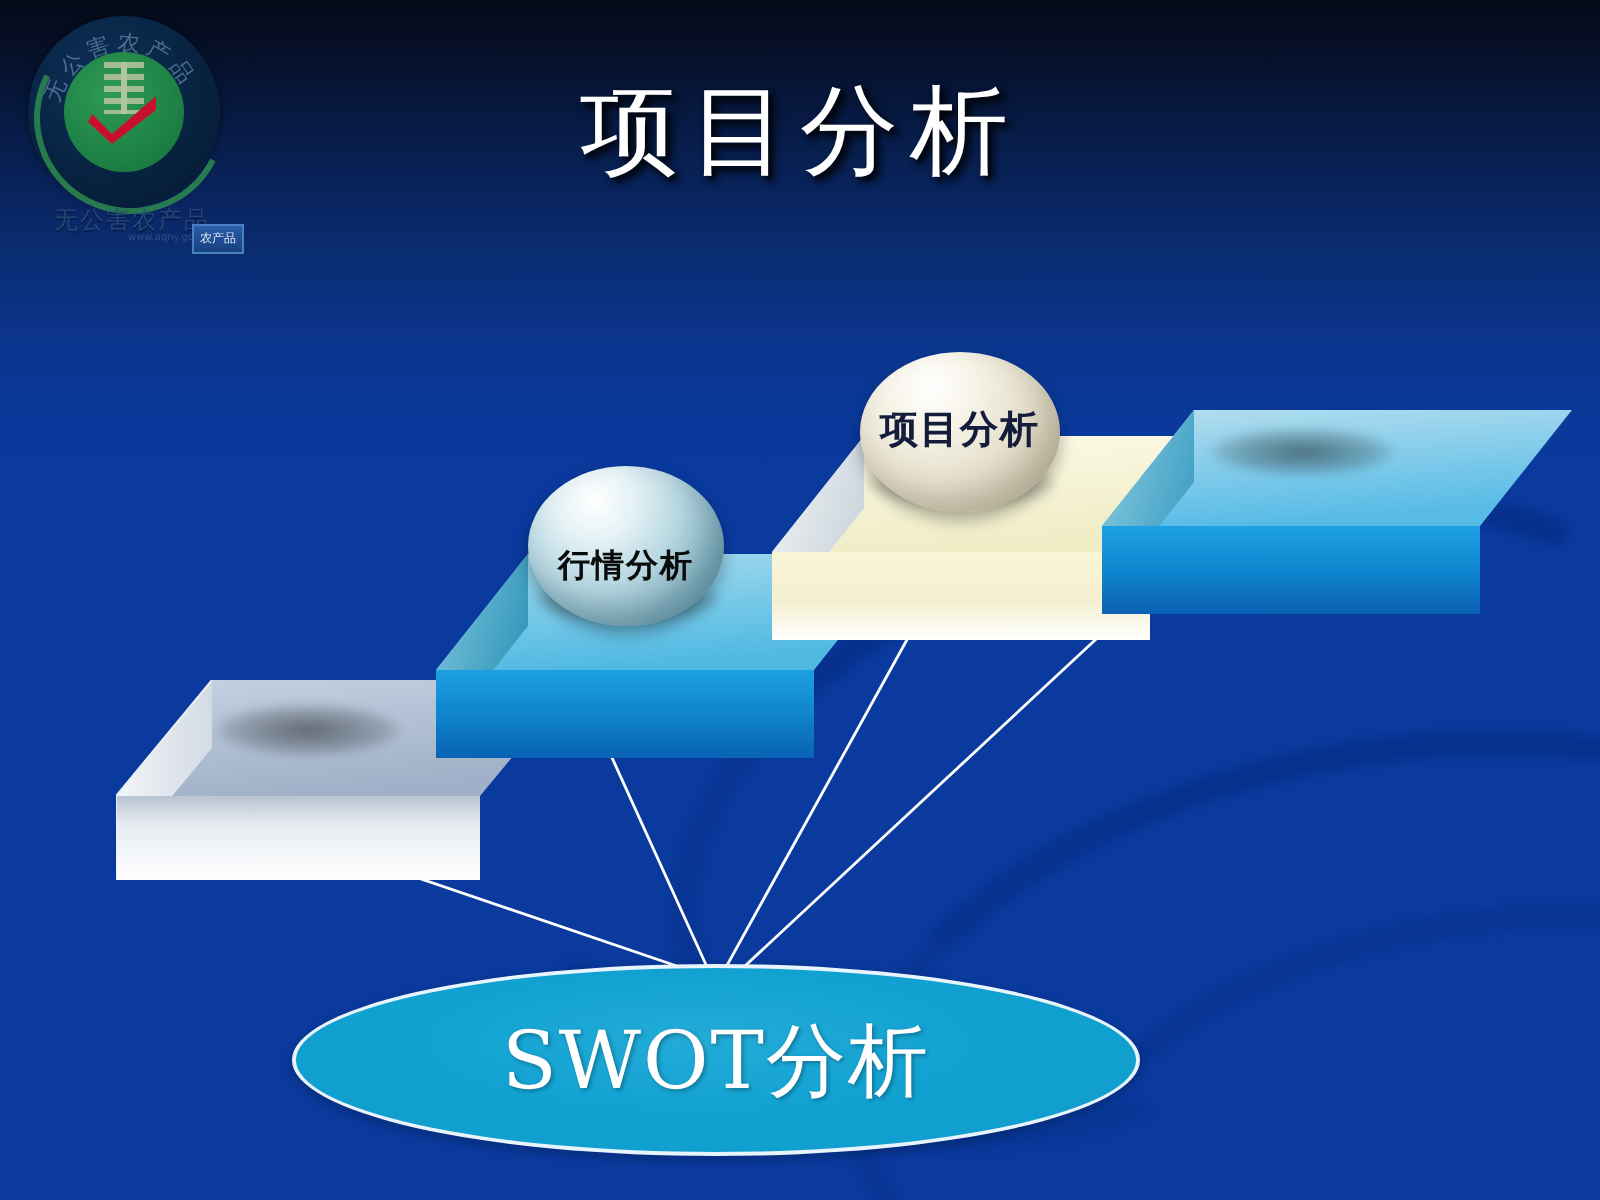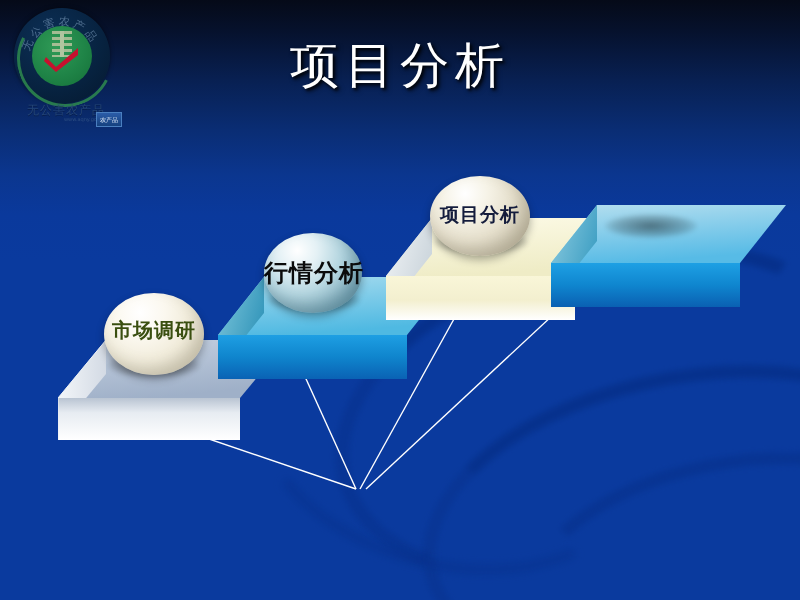--- a/index.html
+++ b/index.html
@@ -198,25 +198,20 @@
             <stop offset="1" stop-color="#d3dae4"></stop>
         </linearGradient>
       </defs>
       <polygon points="48,0 230,0 182,58 0,58" fill="url(#p1top)"></polygon>
       <polygon points="48,0 0,58 0,92 48,34" fill="url(#p1side)"></polygon>
       <polygon points="0,58 182,58 182,100 0,100" fill="url(#p1front)"></polygon>
       <polyline points="48,0 0,58 0,100" fill="none" stroke="#e9eef5" stroke-width="1"></polyline>
     </svg>
   </div>
   <div class="sphere-shadow" style="left:108px;top:352px;width:92px;height:26px;"></div>
-  <div class="sphere" style="left:104px;top:293px;width:100px;height:82px;
-              background:radial-gradient(circle at 36% 24%, #ffffff 0%, #fbf8ef 28%, #f1ecdb 55%, #ded7c2 80%, #b9b3a0 100%);
-              box-shadow:0 4px 8px rgba(0,0,0,.30), inset -6px -8px 14px rgba(120,115,95,.25);">
-    <div class="sphere-label" style="top:24px;font-size:20px;color:#3a4f10;letter-spacing:1px;">市场调研</div>
-  </div>
 
   <div class="platform" style="left:218px;top:277px;width:235px;height:112px;">
     <svg width="235" height="114" viewBox="0 0 235 114">
       <defs>
         <linearGradient id="p2top" x1="0" y1="0" x2="0.3" y2="1">
           <stop offset="0" stop-color="#a8dcef"></stop>
             <stop offset="1" stop-color="#4fb9e2"></stop>
         </linearGradient>
         <linearGradient id="p2front" x1="0" y1="0" x2="0" y2="1">
           <stop offset="0" stop-color="#1e9fe3"></stop>
@@ -230,21 +225,21 @@
       </defs>
       <polygon points="46,0 235,0 189,58 0,58" fill="url(#p2top)"></polygon>
       <polygon points="46,0 0,58 0,94 46,36" fill="url(#p2side)"></polygon>
       <polygon points="0,58 189,58 189,102 0,102" fill="url(#p2front)"></polygon>
     </svg>
   </div>
   <div class="sphere-shadow" style="left:268px;top:288px;width:92px;height:24px;"></div>
   <div class="sphere" style="left:264px;top:233px;width:98px;height:80px;
               background:radial-gradient(circle at 34% 22%, #ffffff 0%, #e4f1f5 22%, #b5d6e0 48%, #7fadbd 75%, #5b8b9c 100%);
               box-shadow:0 4px 8px rgba(0,0,0,.30), inset -6px -8px 14px rgba(40,75,90,.28);">
-    <div class="sphere-label" style="top:24px;font-size:24px;color:#0b0b0b;letter-spacing:1px;">行情分析</div>
+    <div class="sphere-label" style="top:40px;font-size:16px;color:#0b0b0b;letter-spacing:1px;">行情分析</div>
   </div>
 
   <div class="platform" style="left:386px;top:218px;width:235px;height:112px;">
     <svg width="235" height="114" viewBox="0 0 235 114">
       <defs>
         <linearGradient id="p3top" x1="0" y1="0" x2="0.3" y2="1">
           <stop offset="0" stop-color="#fdfbe8"></stop>
             <stop offset="1" stop-color="#efecc6"></stop>
         </linearGradient>
         <linearGradient id="p3front" x1="0" y1="0" x2="0" y2="1">
@@ -286,14 +281,17 @@
             <stop offset="1" stop-color="#3b9dc2"></stop>
         </linearGradient>
       </defs>
       <polygon points="46,0 235,0 189,58 0,58" fill="url(#p4top)"></polygon>
       <polygon points="46,0 0,58 0,94 46,36" fill="url(#p4side)"></polygon>
       <polygon points="0,58 189,58 189,102 0,102" fill="url(#p4front)"></polygon>
     </svg>
   </div>
   <div class="sphere-shadow" style="left:605px;top:214px;width:92px;height:24px;"></div>
 
+  <div id="swot">
+    <div id="swot-label">SWOT分析</div>
+  </div>
 
 </div>
 
 </body></html>

